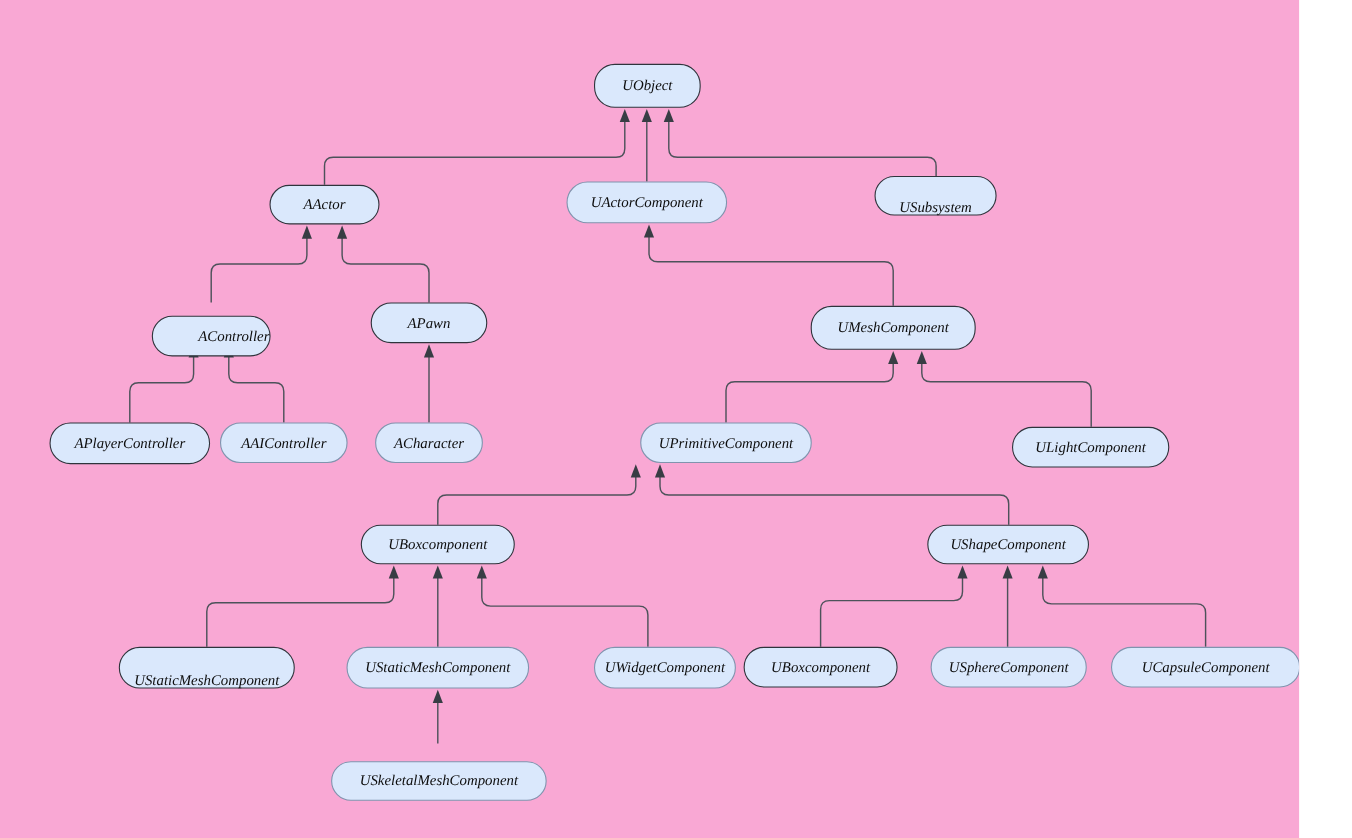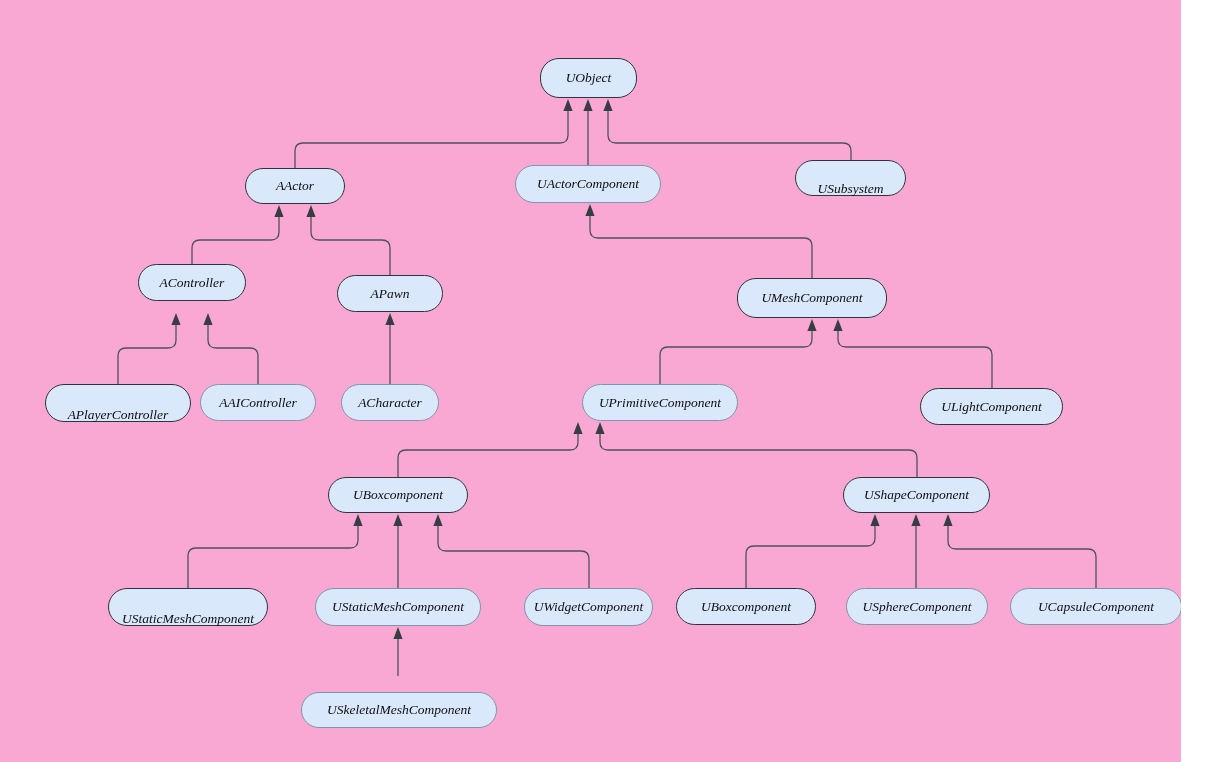--- a/index.html
+++ b/index.html
@@ -94,27 +94,27 @@
       </div>
       <div class="node" style="left: 245px; top: 168px; width: 100px; height: 36px;">
         <span>AActor</span>
       </div>
       <div class="node light" style="left: 515px; top: 165px; width: 146px; height: 38px;">
         <span>UActorComponent</span>
       </div>
       <div class="node" style="left: 795px; top: 160px; width: 111px; height: 36px; align-items: flex-end;">
         <span>USubsystem</span>
       </div>
-      <div class="node" style="left: 138px; top: 264px; width: 108px; height: 37px;">
+      <div class="node" style="left: 138px; top: 287px; width: 108px; height: 37px; justify-content: flex-end;">
         <span>AController</span>
       </div>
       <div class="node" style="left: 337px; top: 275px; width: 106px; height: 37px;">
         <span>APawn</span>
       </div>
-      <div class="node" style="left: 45px; top: 384px; width: 146px; height: 38px; align-items: flex-end;">
+      <div class="node" style="left: 45px; top: 384px; width: 146px; height: 38px;">
         <span>APlayerController</span>
       </div>
       <div class="node light" style="left: 200px; top: 384px; width: 116px; height: 37px;">
         <span>AAIController</span>
       </div>
       <div class="node light" style="left: 341px; top: 384px; width: 98px; height: 37px;">
         <span>ACharacter</span>
       </div>
       <div class="node" style="left: 737px; top: 278px; width: 150px; height: 40px;">
         <span>UMeshComponent</span>
@@ -130,21 +130,21 @@
       </div>
       <div class="node" style="left: 843px; top: 477px; width: 147px; height: 36px;">
         <span>UShapeComponent</span>
       </div>
       <div class="node" style="left: 108px; top: 588px; width: 160px; height: 38px; align-items: flex-end;">
         <span>UStaticMeshComponent</span>
       </div>
       <div class="node light" style="left: 315px; top: 588px; width: 166px; height: 38px;">
         <span>UStaticMeshComponent</span>
       </div>
-      <div class="node light" style="left: 524px; top: 588px; width: 129px; height: 38px;">
+      <div class="node light" style="left: 540px; top: 588px; width: 129px; height: 38px;">
         <span>UWidgetComponent</span>
       </div>
       <div class="node" style="left: 676px; top: 588px; width: 140px; height: 37px;">
         <span>UBoxcomponent</span>
       </div>
       <div class="node light" style="left: 846px; top: 588px; width: 142px; height: 37px;">
         <span>USphereComponent</span>
       </div>
       <div class="node light" style="left: 1010px; top: 588px; width: 172px; height: 37px;">
         <span>UCapsuleComponent</span>

